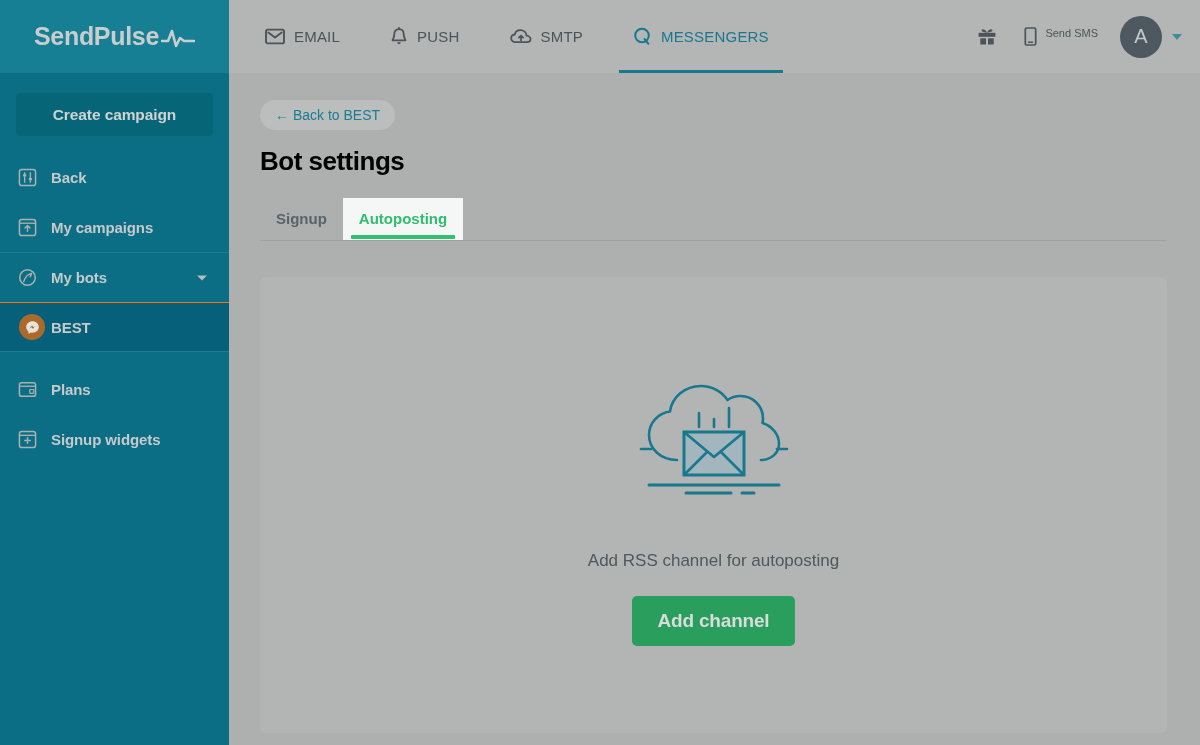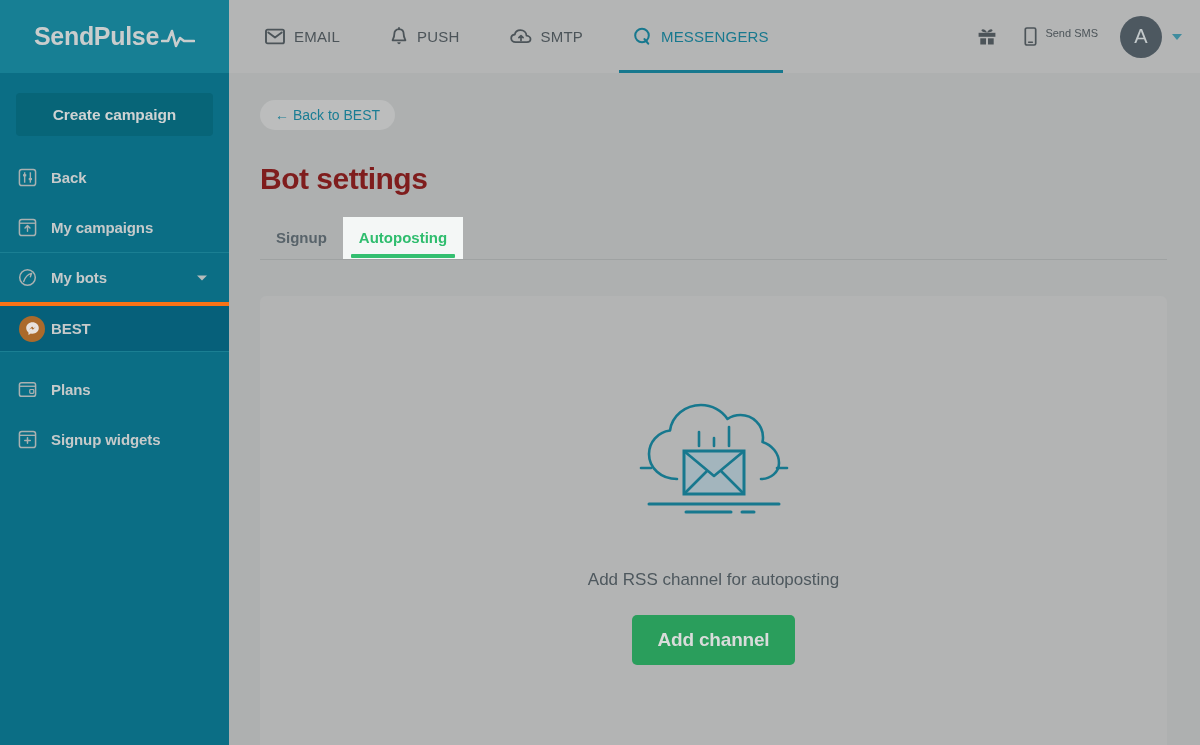--- a/index.html
+++ b/index.html
@@ -45,21 +45,21 @@
     height: 50px; padding-left: 18px;
     color: #c6caca; font-size: 15px; font-weight: bold;
     cursor: pointer; position: relative;
     letter-spacing: -0.1px;
   }
   .nav-item .ico { width: 30px; flex: 0 0 30px; display: flex; align-items: center; }
   .nav-item .lbl { margin-left: 3px; }
   .nav-item.topborder { border-top: 1px solid #1b7f93; }
   .nav-item.active {
     background: #06607a;
-    border-top: 4px solid #f97316;
+    border-top: 1px solid #f97316;
     border-bottom: 1px solid #1b7f93;
   }
   .nav-item .caret {
     position: absolute; right: 22px; top: 50%;
     width: 0; height: 0;
     border-left: 5px solid transparent;
     border-right: 5px solid transparent;
     border-top: 5px solid #b6bcbc;
     transform: translateY(-50%);
   }
@@ -120,22 +120,22 @@
 
   
   .content { padding: 27px 33px 0 31px; position: relative; }
   .backpill {
     display: inline-flex; align-items: center;
     background: #bcbdbd; color: #1a7d94;
     font-size: 14px; padding: 7px 15px; border-radius: 16px;
     cursor: pointer;
   }
   .page-title {
-    font-size: 30px; font-weight: bold; color: #7f1d1d;
-    margin-top: 32px; letter-spacing: -0.5px;
+    font-size: 26px; font-weight: bold; color: #000000;
+    margin-top: 16px; letter-spacing: -0.5px;
   }
 
   .tabs {
     display: flex; align-items: flex-end;
     margin-top: 21px; border-bottom: 1px solid #9fa2a2;
     position: relative;
   }
   .tab {
     padding: 12px 16px 13px 16px;
     font-size: 15px; font-weight: bold; color: #58636a;

